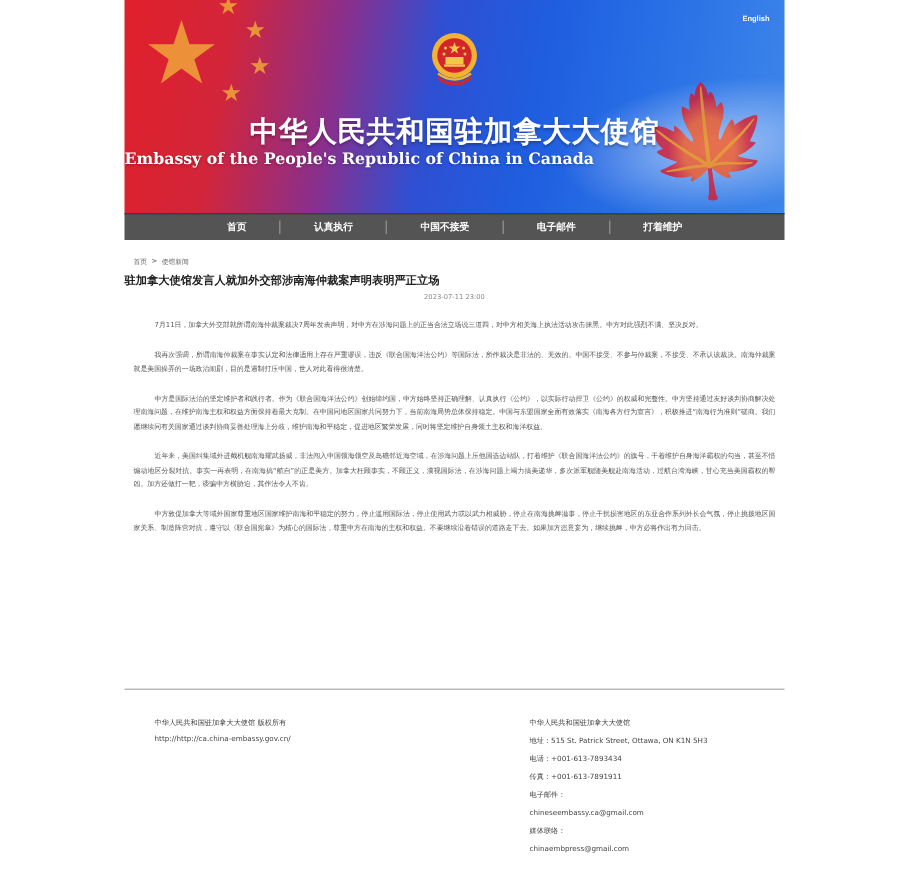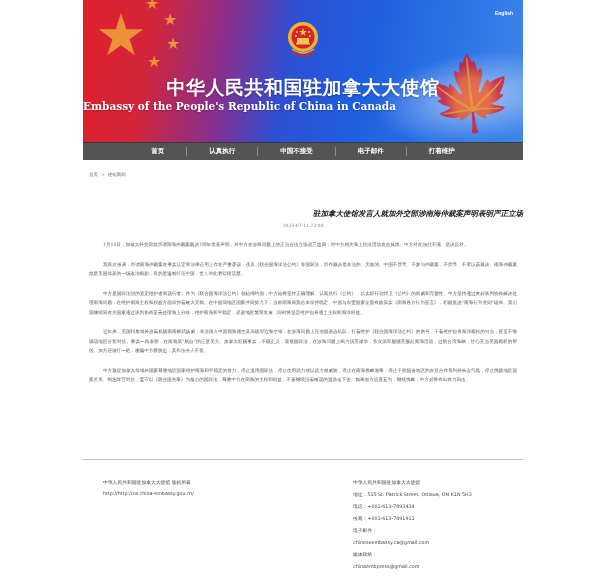--- a/index.html
+++ b/index.html
@@ -54,21 +54,21 @@
     .nav-item {
       font-size: 6.5px; color: #ffffff; font-weight: bold; padding: 0 22px; position: relative; cursor: pointer;
     }
     .nav-sep { width: 1px; height: 9px; background: #888; }
 
     
     .breadcrumb { margin-top: 12px; margin-left: 6px; font-size: 4.5px; color: #666; display: flex; gap: 3px; }
 
     
     .article-title {
-      margin-top: 32px; text-align: right; font-size: 7.5px; font-weight: bold; color: #222; font-style: italic;
+      margin-top: 4px; text-align: left; font-size: 7.5px; font-weight: bold; color: #222;
     }
     .article-date { margin-top: 4px; text-align: center; font-size: 4.5px; color: #888; }
     .article-body { margin-top: 12px; padding: 0 6px; }
     .article-body p {
       font-size: 4.6px; line-height: 9.5px; color: #555; text-indent: 14px; margin-bottom: 10px;
       text-align: justify;
     }
 
     
     .footer-line { position: absolute; left: 0; top: 459px; width: 440px; height: 1px; background: #bbbbbb; }

